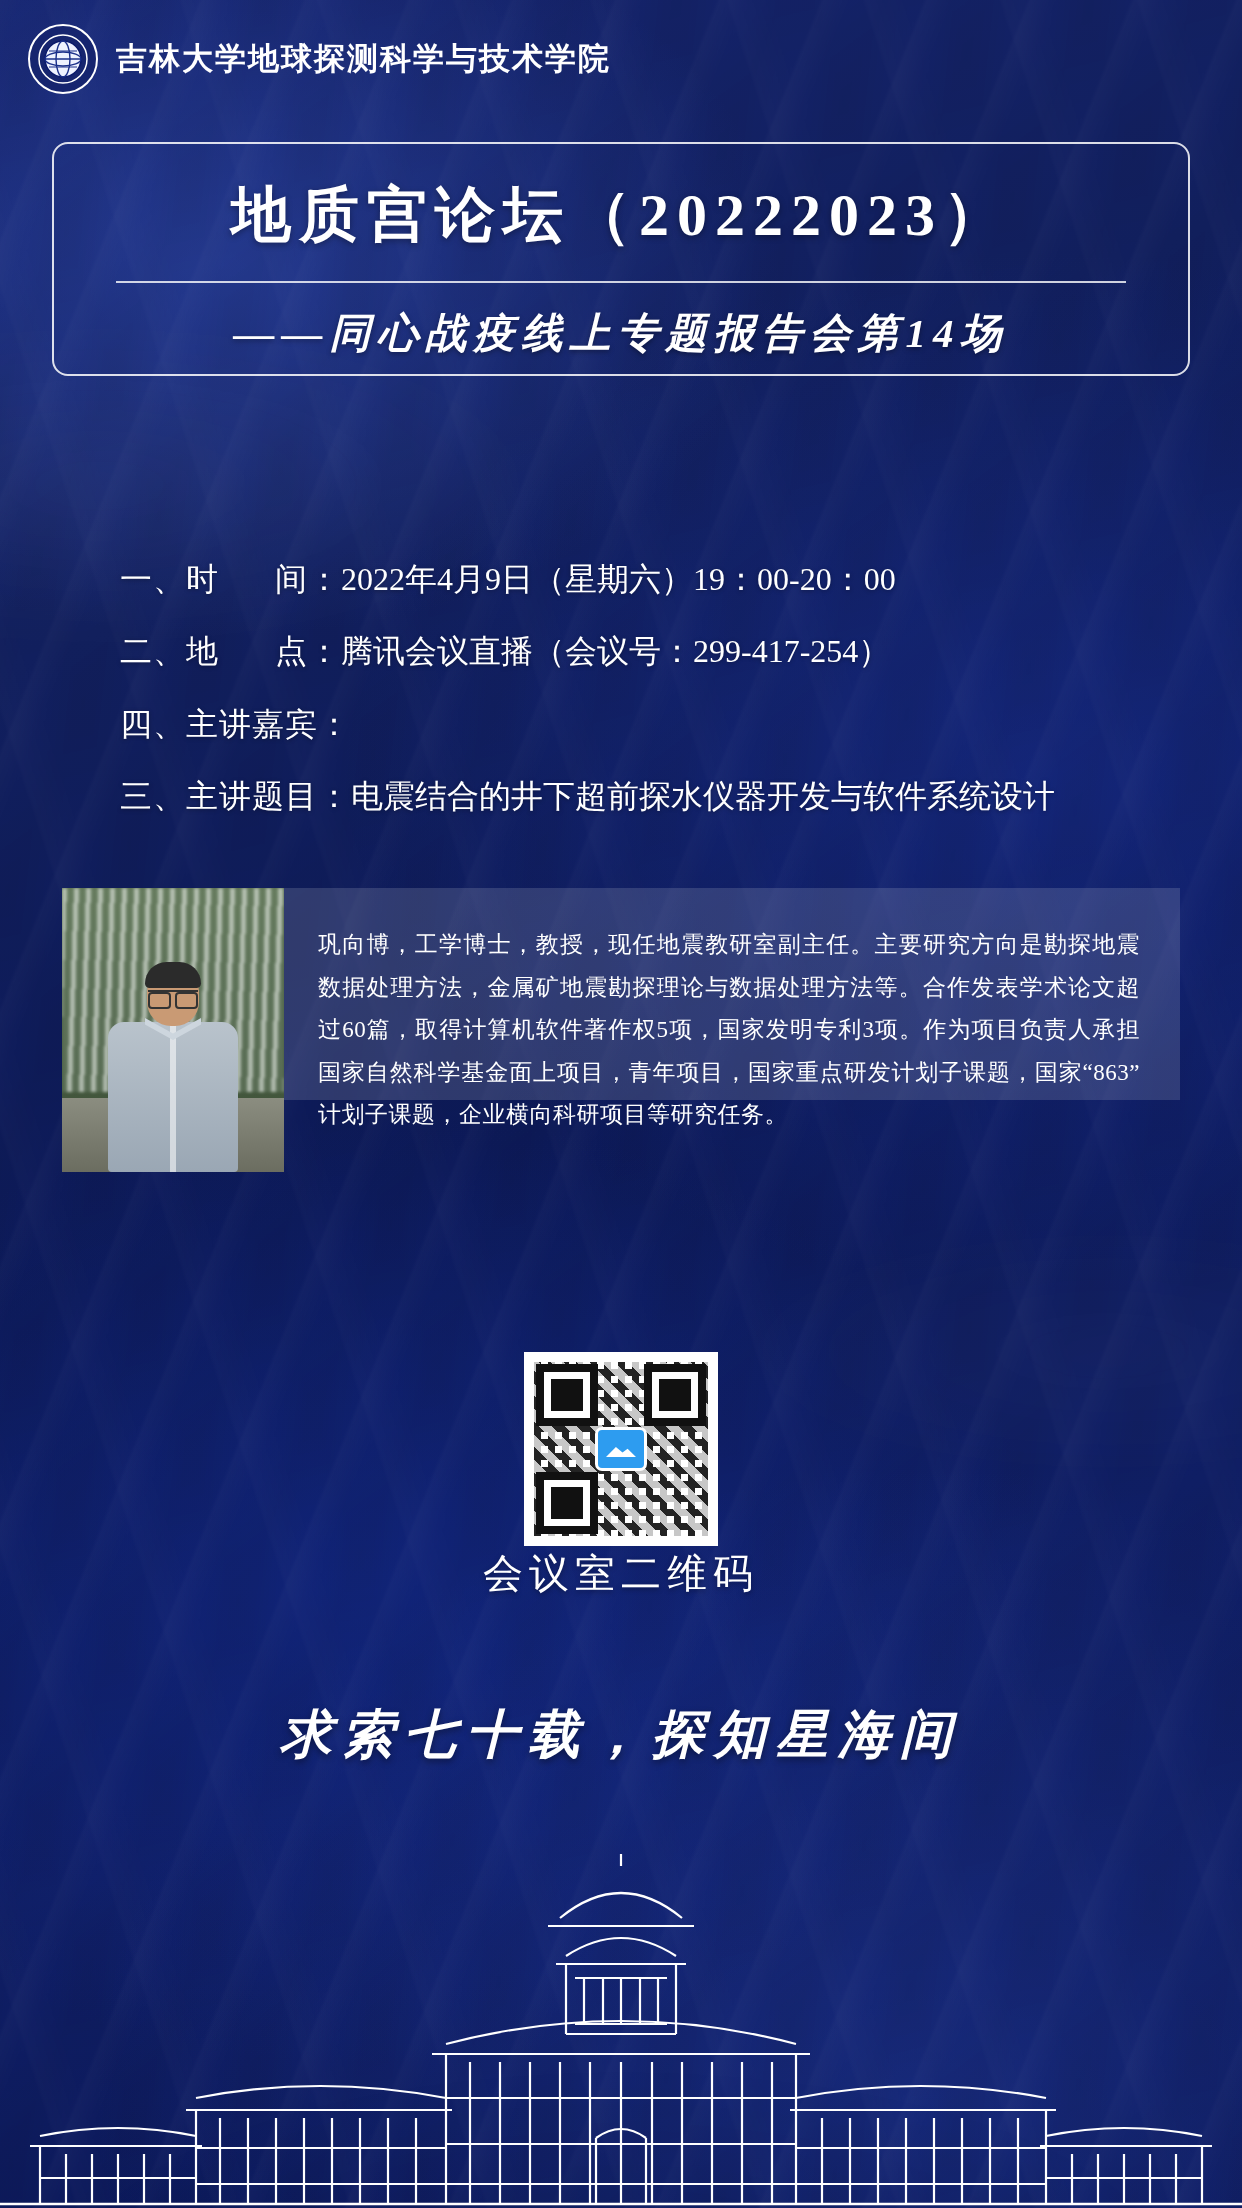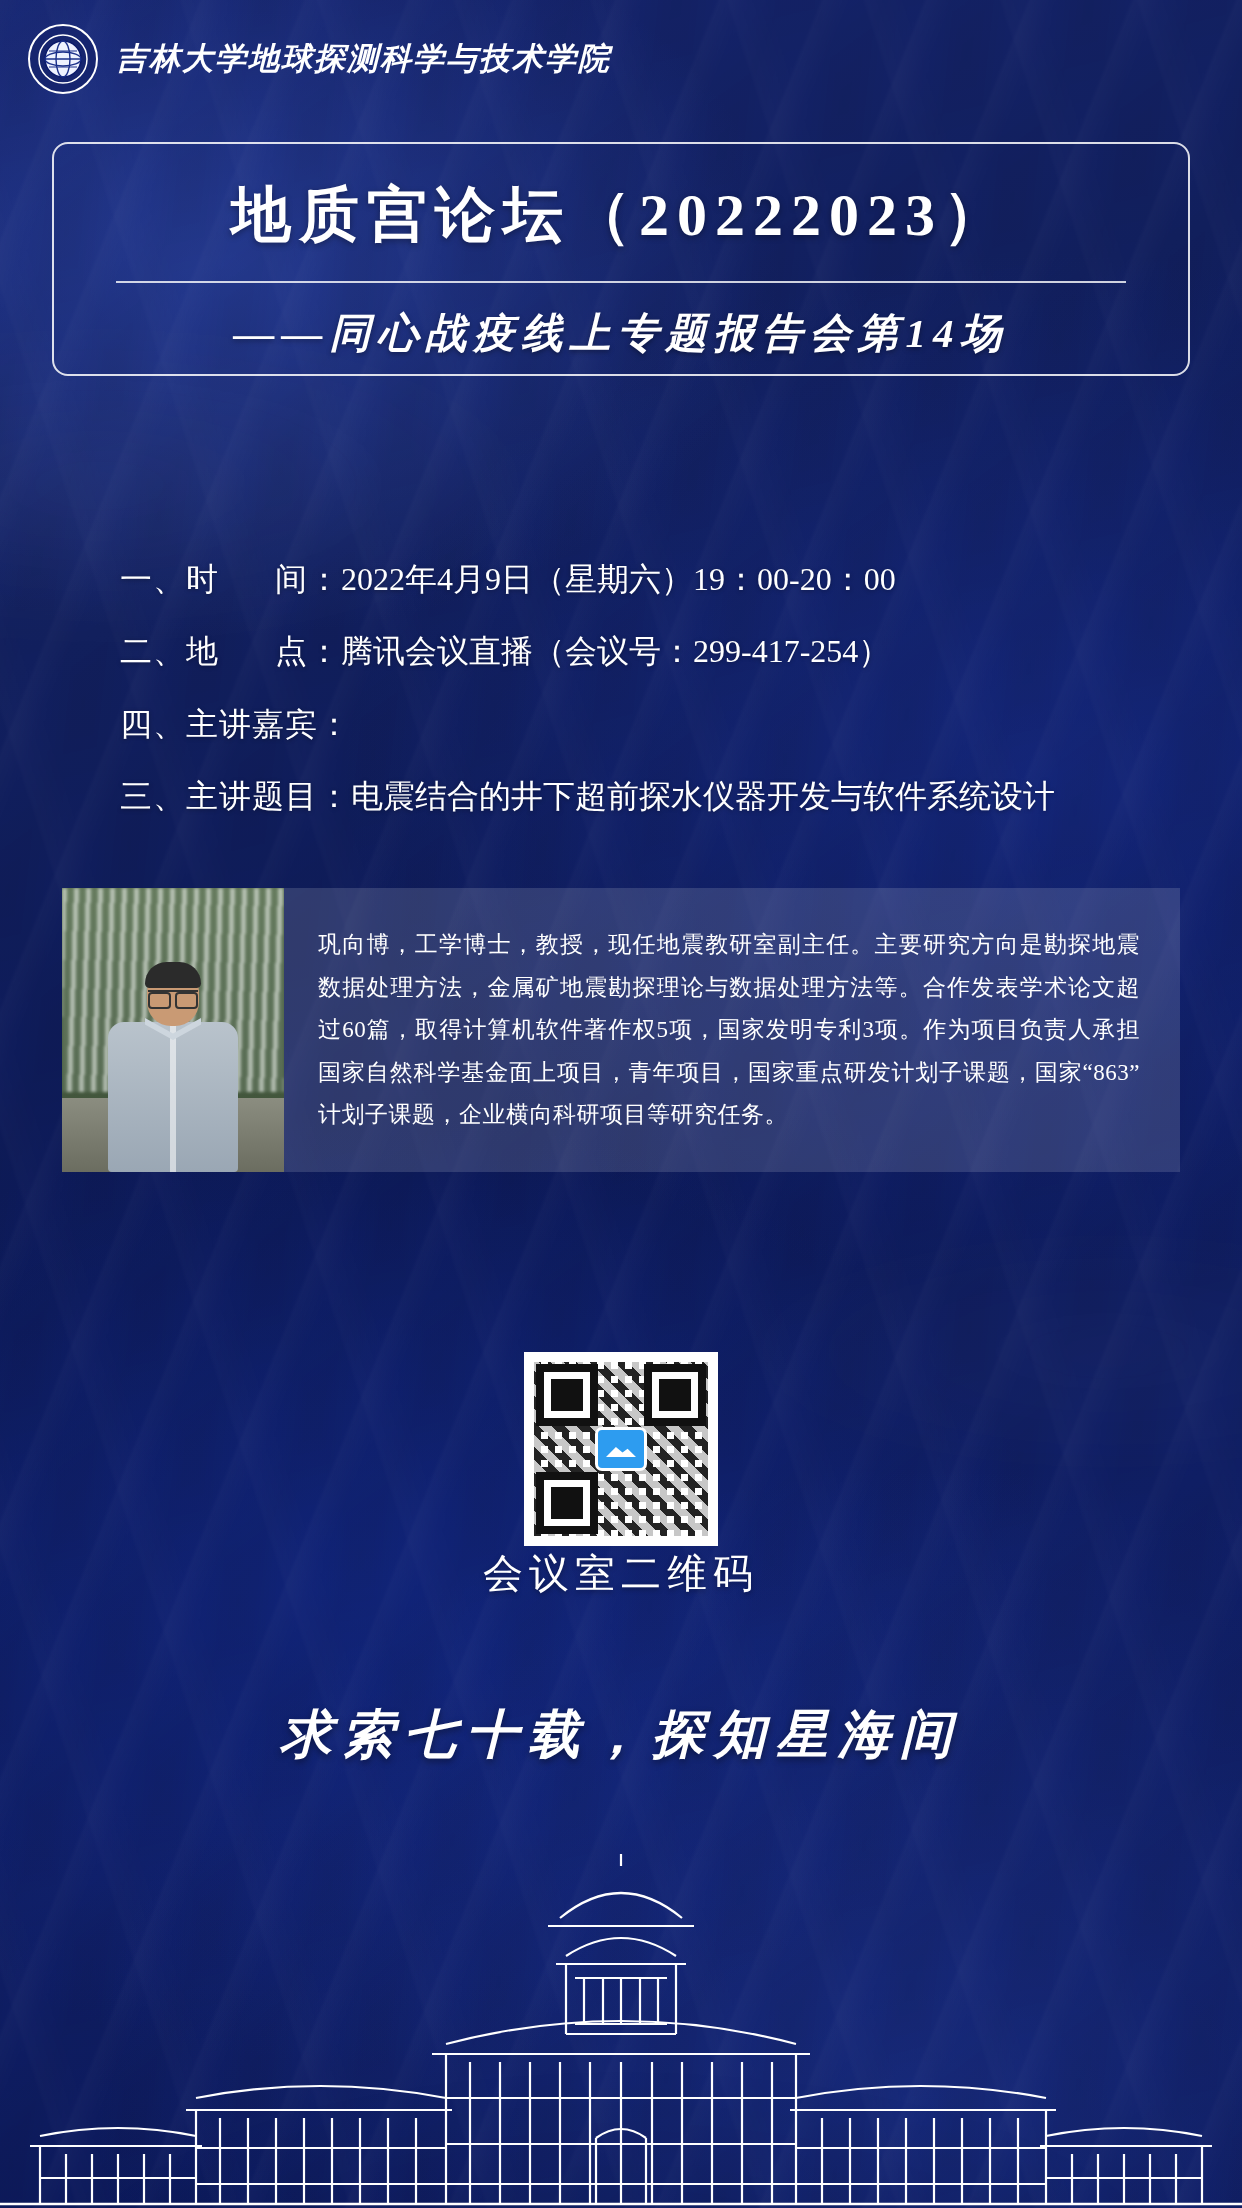--- a/index.html
+++ b/index.html
@@ -82,21 +82,20 @@
     justify-content: center;
     flex: none;
   }
   .logo svg { display:block; }
   .org-name {
     font-family: "Liberation Serif", serif;
     font-weight: bold;
     font-size: 31px;
     letter-spacing: 2px;
     white-space: nowrap;
-    font-style: italic;
   }
 
   
   .title-panel {
     position: absolute;
     left: 52px;
     top: 142px;
     width: 1138px;
     box-sizing: border-box;
     border: 2px solid rgba(255,255,255,0.85);
@@ -148,21 +147,21 @@
   }
   .info-row .lbl { letter-spacing: 1px; }
   .info-row .spacer { display:inline-block; width: 56px; }
 
   
   .speaker-card {
     position: absolute;
     left: 62px;
     top: 888px;
     width: 1118px;
-    height: 284px;
+    height: 212px;
     background: rgba(255,255,255,0.14);
     display: flex;
     align-items: flex-start;
     z-index: 5;
   }
   .portrait {
     width: 222px;
     height: 284px;
     flex: none;
     position: relative;

